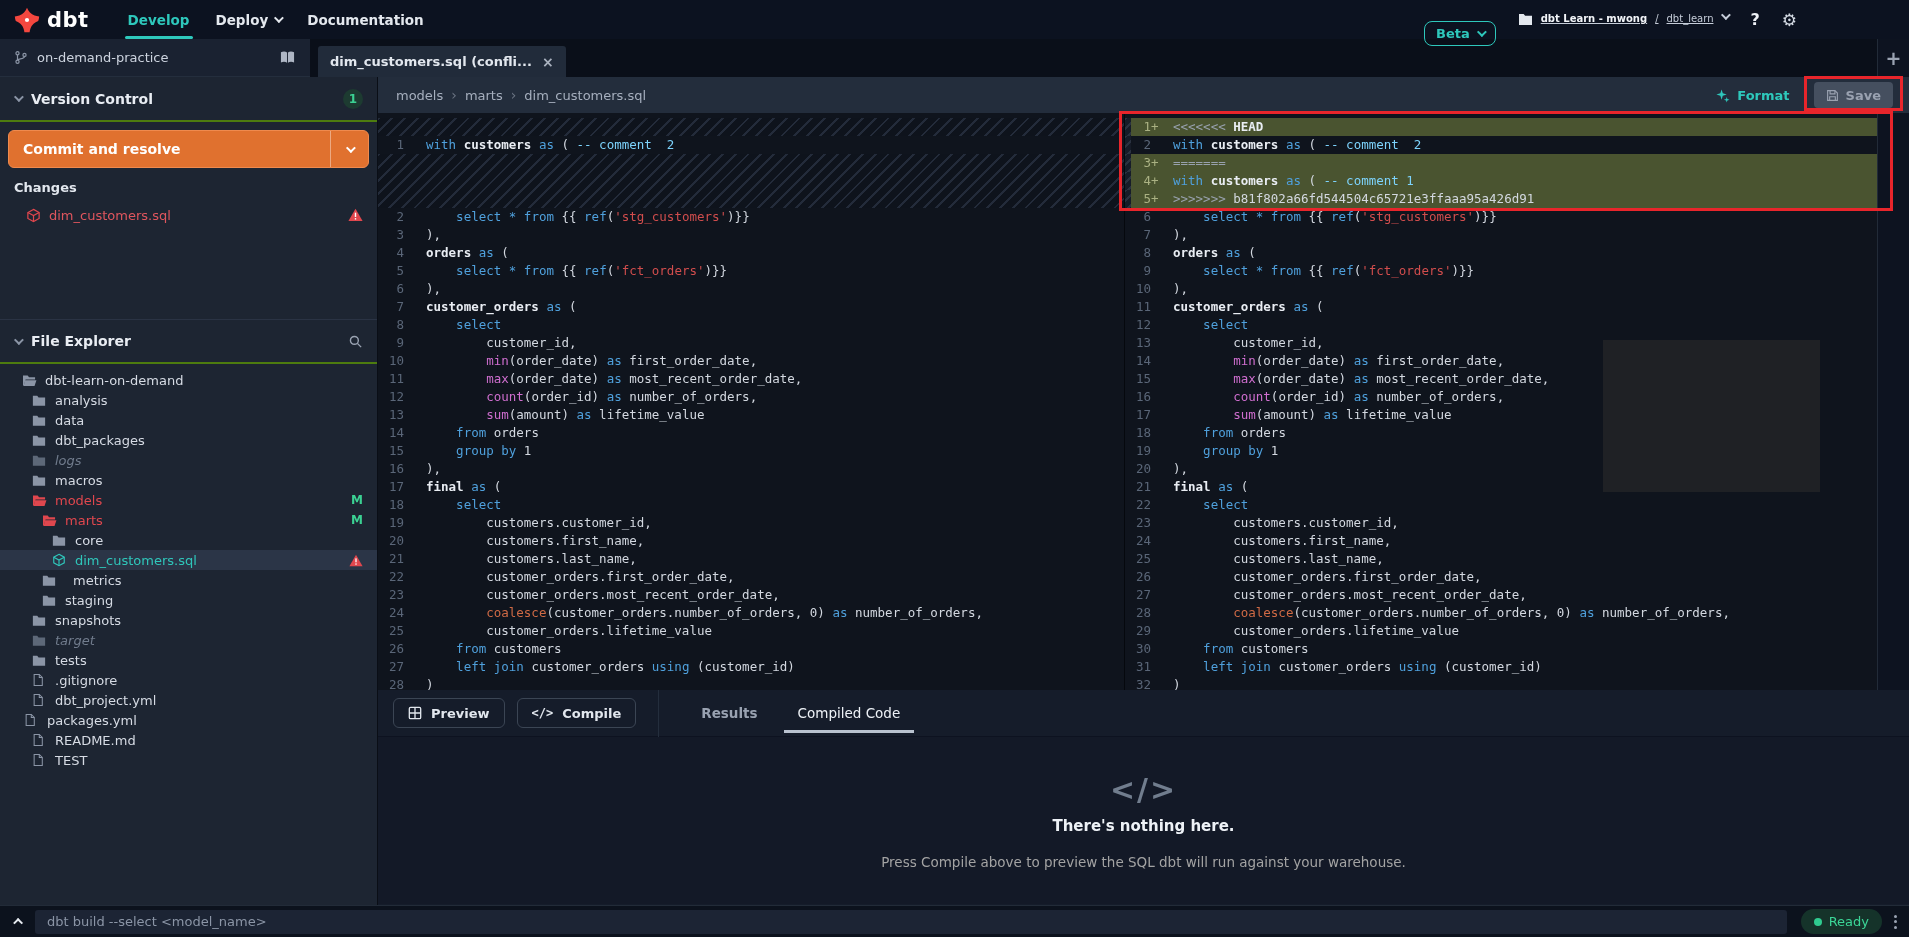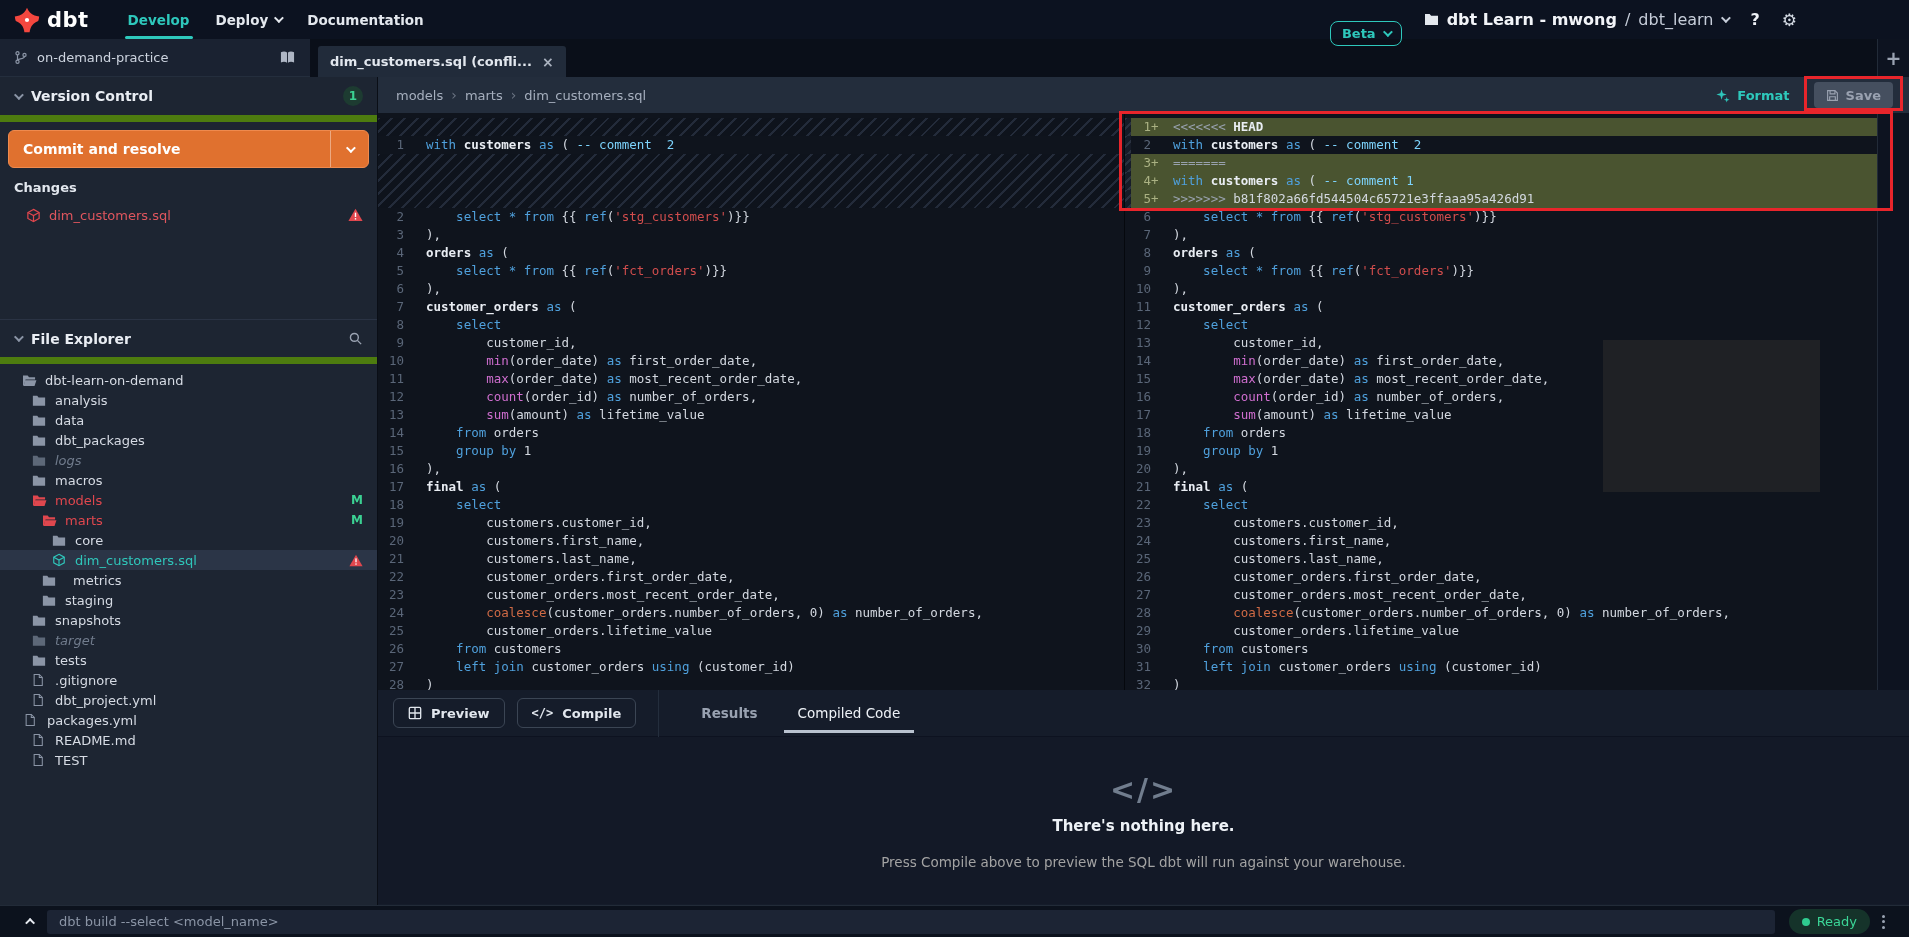--- a/index.html
+++ b/index.html
@@ -16,21 +16,21 @@
   .logo-wrap { display:flex; align-items:center; gap:7px; margin-right:26px; }
   .logo-text { color:#fff; font-size:21px; font-weight:bold; letter-spacing:.5px; }
   .navitem { position:relative; height:39px; display:flex; align-items:center; gap:6px;
     padding:0 13px; color:#e4e8ee; font-size:13.5px; font-weight:600; cursor:pointer; }
   .navitem.active { color:#2ec8bc; }
   .navitem.active::after { content:""; position:absolute; left:10px; right:10px; bottom:0;
     height:3px; background:#2ec8bc; border-radius:2px; }
   .nav-right { margin-left:auto; display:flex; align-items:center; gap:22px; padding-right:112px; }
   .beta-pill { display:flex; align-items:center; gap:7px; border:1.5px solid #2ec8bc;
     border-radius:8px; padding:4px 11px; color:#2ec8bc; font-size:13px; font-weight:bold;margin-top:28px; }
-  .proj { display:flex; align-items:center; gap:8px; color:#c6cdd9; font-size:16px; }
+  .proj { display:flex; align-items:flex-start; gap:8px; color:#c6cdd9; font-size:10px;text-decoration:underline; }
   .proj b { color:#f2f4f8; }
   .help-q { color:#eef1f6; font-weight:bold; font-size:16px; }
   .gear { color:#d4dae3; font-size:17px; }
   
   .chev { display:inline-block; width:7px; height:7px; border-right:2px solid currentColor;
     border-bottom:2px solid currentColor; transform:rotate(45deg) translateY(-2px); }
   .chev.up { transform:rotate(-135deg) translateY(-2px); }
   
   .branch-header { position:absolute; left:0; top:39px; width:310px; height:38px;
     background:#1a2231; border-bottom:1px solid #242e3d; display:flex; align-items:center;
@@ -53,21 +53,21 @@
   .bc-sep { color:#6a7382; margin:0 8px; font-size:14px; }
   .format-btn { margin-left:auto; display:flex; align-items:center; gap:7px;
     color:#2ec8bc; font-size:13px; font-weight:600; }
   .save-btn { margin:0 16px 0 24px; height:26px; background:#454f5f; border-radius:4px;
     display:flex; align-items:center; gap:7px; padding:0 12px; color:#9aa2b1;
     font-size:13px; font-weight:600; }
   
   .sidebar { position:absolute; left:0; top:77px; width:378px; height:828px;
     background:#1d2532; border-right:1px solid #0a0e16; z-index:2; color:#d6dbe4; }
   .sec-header { height:45px; display:flex; align-items:center; gap:10px; padding:0 14px;
-    font-size:14px; font-weight:bold; color:#e9edf3; border-bottom:7px solid #4d7c0f; }
+    font-size:14px; font-weight:bold; color:#e9edf3; border-bottom:2px solid #4d7c0f; }
   .sec-chev { color:#8b95a6; }
   .vc-badge { margin-left:auto; width:20px; height:20px; border-radius:50%;
     background:#1d3b31; color:#3bd193; font-size:12px; font-weight:bold;
     display:flex; align-items:center; justify-content:center; }
   .commit-btn { margin:8px; height:38px; display:flex; align-items:stretch;
     background:#e0712f; border:1px solid #ef8a4e; border-radius:6px; overflow:hidden; }
   .commit-main { flex:1; display:flex; align-items:center; padding-left:14px;
     color:#fff; font-size:14px; font-weight:bold; }
   .commit-caret { width:38px; border-left:1px solid rgba(255,255,255,.4);
     display:flex; align-items:center; justify-content:center; color:#fff; }
@@ -133,21 +133,21 @@
     height:3px; background:#b9c2cf; }
   .bp-content { height:167px; display:flex; flex-direction:column; align-items:center;
     justify-content:center; background:#131927; }
   .empty-icon { color:#717d8e; font-size:30px; font-weight:bold; letter-spacing:2px;
     font-family:"DejaVu Sans","Liberation Sans",sans-serif; }
   .empty-title { margin-top:10px; color:#eef2f7; font-size:15px; font-weight:bold; }
   .empty-caption { margin-top:19px; color:#a3a3a3; font-size:13.5px; }
   
   .command-bar { position:absolute; left:0; top:905px; width:1909px; height:32px;
     background:#0c121d; border-top:1px solid #222b38; display:flex; align-items:center;
-    padding:0 20px; z-index:6; }
+    padding:0 8px; z-index:6; }
   .cb-chev { color:#e6eaf0; margin:0 12px 0 8px; }
   .cb-input { flex:1; height:24px; background:#1c2434; border:none; border-radius:3px;
     color:#c6cdd9; padding:0 12px; font-size:13px; font-family:inherit; outline:none; }
   .cb-input::placeholder { color:#8b95a6; }
   .ready-pill { margin-left:14px; height:25px; border-radius:13px; background:#15332a;
     display:flex; align-items:center; gap:7px; padding:0 13px;
     color:#3bd697; font-size:13px; }
   .ready-dot { width:8px; height:8px; border-radius:50%; background:#2fcb8f; }
   .kebab { margin:0 4px 0 12px; color:#9aa3b2; font-size:16px; letter-spacing:0;
     line-height:10px; text-align:center; }

